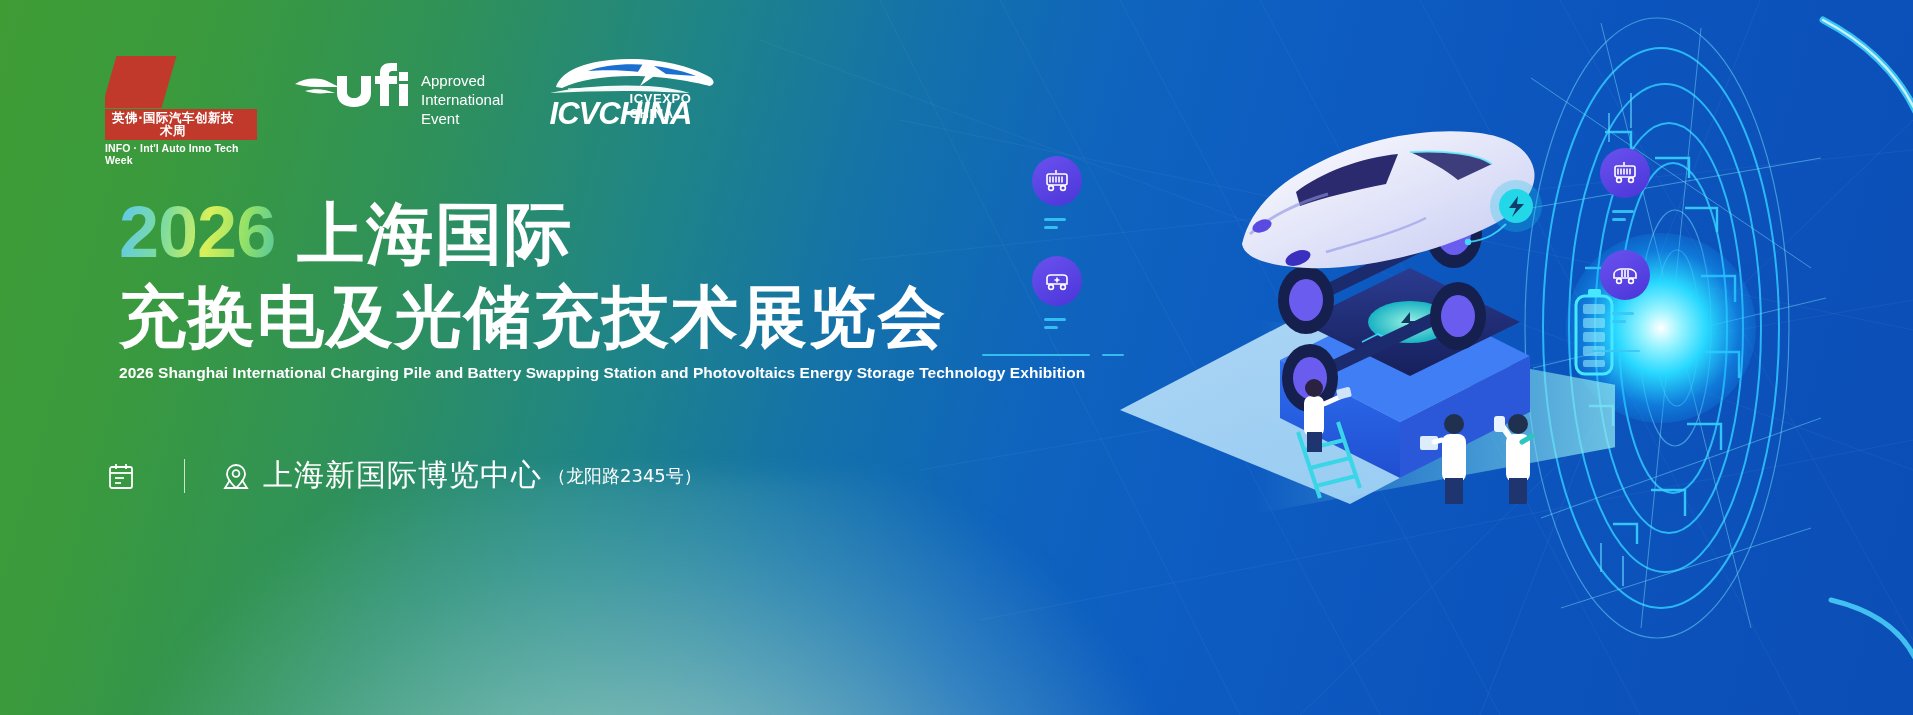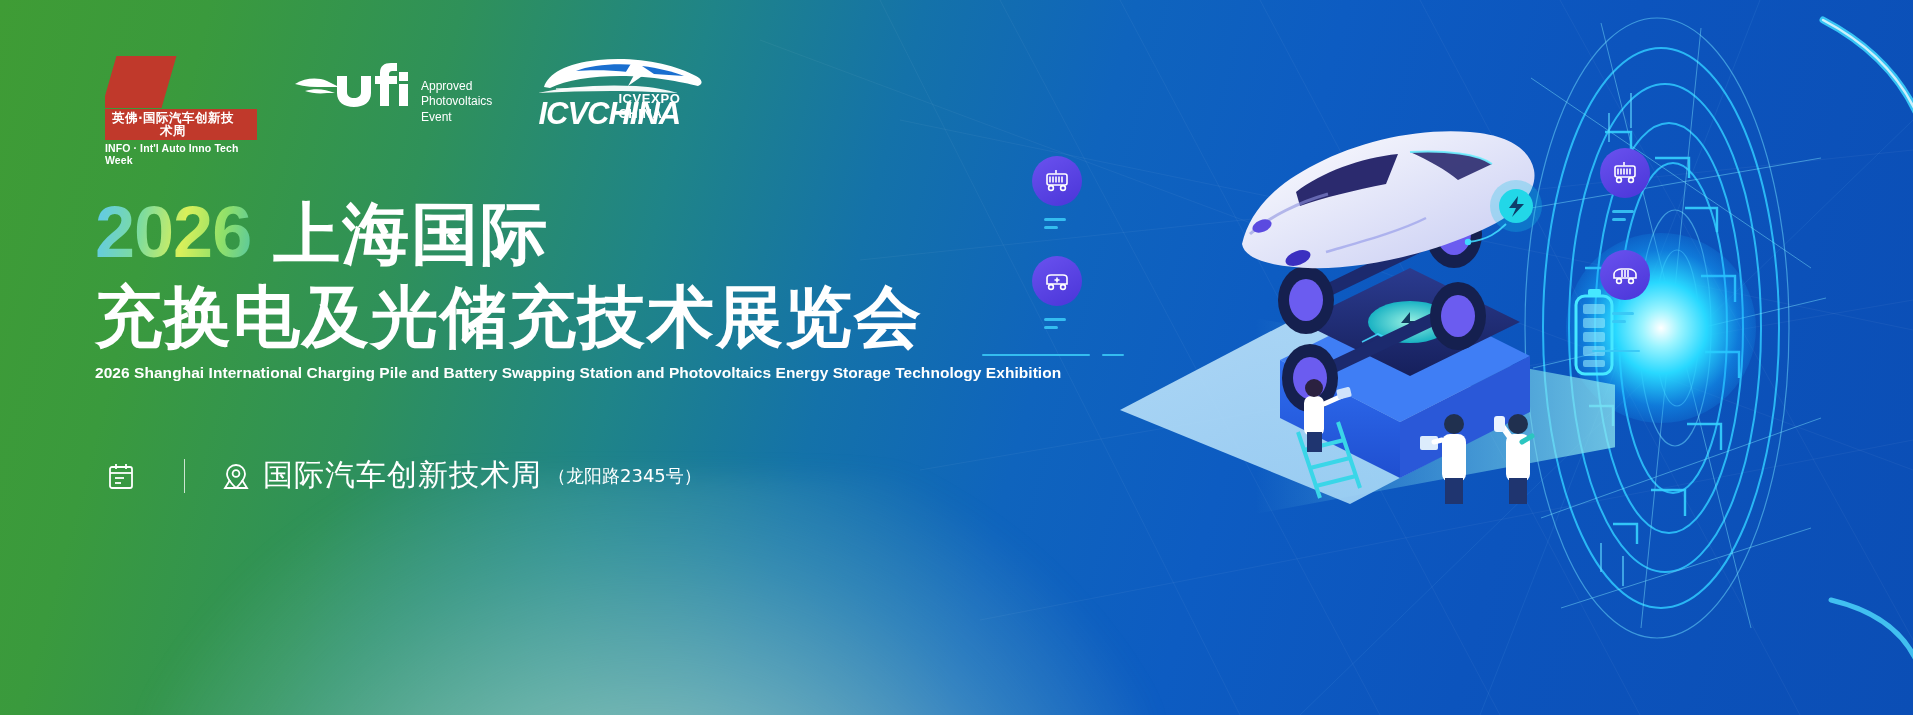--- a/index.html
+++ b/index.html
@@ -68,36 +68,36 @@
   }
   .atw-en{
     margin-top:2px;color:#ffffff;font-size:10.5px;font-weight:700;
     width:152px;letter-spacing:.1px;
     font-family:"Liberation Sans",sans-serif;
   }
   
   .ufi{position:relative;margin-left:36px;margin-top:6px;display:flex;align-items:flex-start;}
   .ufi-mark{position:relative;width:118px;height:48px;}
   .ufi-text{
-    color:#fff;font-size:12px;line-height:1.28;margin-left:10px;margin-top:17px;
+    color:#fff;font-size:15px;line-height:1.28;margin-left:10px;margin-top:9px;
     font-family:"Liberation Sans",sans-serif;font-weight:400;
   }
   
   .icv{position:relative;margin-left:40px;margin-top:-2px;width:178px;height:72px;}
   .icv-sub{
     position:absolute;left:86px;top:37px;color:#fff;font-size:13px;
     font-weight:700;letter-spacing:.6px;font-family:"Liberation Sans",sans-serif;
   }
   .icv-word{
     position:absolute;left:6px;top:44px;color:#fff;font-size:31px;
     font-weight:900;font-style:italic;letter-spacing:-1px;
     font-family:"Liberation Sans",sans-serif;line-height:1;
   }
   
-  .headline{position:absolute;left:95px;top:196px;}
+  .headline{position:absolute;left:119px;top:196px;}
   .h-line1{display:flex;align-items:baseline;height:78px;}
   .year{
     font-size:72px;font-weight:700;line-height:1;letter-spacing:-1px;
     font-family:"Liberation Sans","DejaVu Sans",sans-serif;
     background:linear-gradient(100deg,#5ec8f0 0%,#7ddc9e 30%,#d9f05a 56%,#8fe06a 80%,#57c7a0 100%);
     -webkit-background-clip:text;background-clip:text;color:transparent;
     -webkit-text-fill-color:transparent;
   }
   .h1-cn{
     margin-left:22px;font-size:67px;font-weight:700;color:#fff;line-height:1;
@@ -228,21 +228,21 @@
           <path d="M12 29 C22 26 32 27 42 31 L34 31 C26 32 18 31 12 29 Z" fill="#ffffff"></path>
           <path d="M44 14 L54 14 L54 30 C54 34 57 36 61 36 C65 36 68 34 68 30 L68 14 L78 14 L78 31
                    C78 40 71 45 61 45 C51 45 44 40 44 31 Z" fill="#ffffff"></path>
           <path d="M82 22 L82 14 L87 14 L87 11 C87 4 91 1 98 1 L104 1 L104 9 L100 9 C97 9 96 10 96 13 L96 14 L104 14 L104 22 L96 22 L96 44 L87 44 L87 22 Z" fill="#ffffff"></path>
           <rect x="106" y="22" width="9" height="22" fill="#ffffff"></rect>
           <rect x="106" y="10" width="9" height="9" fill="#ffffff"></rect>
         </svg>
       </div>
       <div class="ufi-text">
         <div>Approved</div>
-        <div>Photovoltaics</div>
+        <div>International</div>
         <div>Event</div>
       </div>
     </div>
 
     <div class="icv">
       <svg width="178" height="44" viewBox="0 0 178 44" style="position:absolute;left:0;top:0">
         <path d="M12 33 C16 20 34 9 66 6 C104 2 142 10 164 22 C170 25 172 30 166 32
                  C150 28 120 22 88 22 C60 22 34 26 18 34 Z" fill="#ffffff"></path>
         <path d="M44 17 C58 11 84 9 104 11 L96 18 C78 16 58 16 44 17 Z" fill="#1a6fd0"></path>
         <path d="M110 12 C126 14 142 18 152 22 L122 20 Z" fill="#1a6fd0"></path>
@@ -281,21 +281,21 @@
     <div class="meta-sep"></div>
 
     <div class="meta-item">
       <span class="meta-ico">
         <svg width="30" height="30" viewBox="0 0 30 30" fill="none" stroke="#ffffff" stroke-width="1.8">
           <path d="M15 4 C10 4 6 8 6 13 C6 19 15 27 15 27 C15 27 24 19 24 13 C24 8 20 4 15 4 Z"></path>
           <circle cx="15" cy="12.5" r="3.4"></circle>
           <path d="M9 19 L4 27 L26 27 L21 19"></path>
         </svg>
       </span>
-      <span class="meta-place">国际汽车创新技术周</span>
+      <span class="meta-place">上海新国际博览中心</span>
       <span class="meta-addr">（龙阳路2345号）</span>
     </div>
   </div>
 
   <div class="illus">
     <svg width="560" height="400" viewBox="0 0 560 400">
       <defs>
         <linearGradient id="plat" x1="0" y1="0" x2="1" y2="1">
           <stop offset="0" stop-color="#bfe4fb"></stop>
             <stop offset="1" stop-color="#9fd3f5"></stop>

